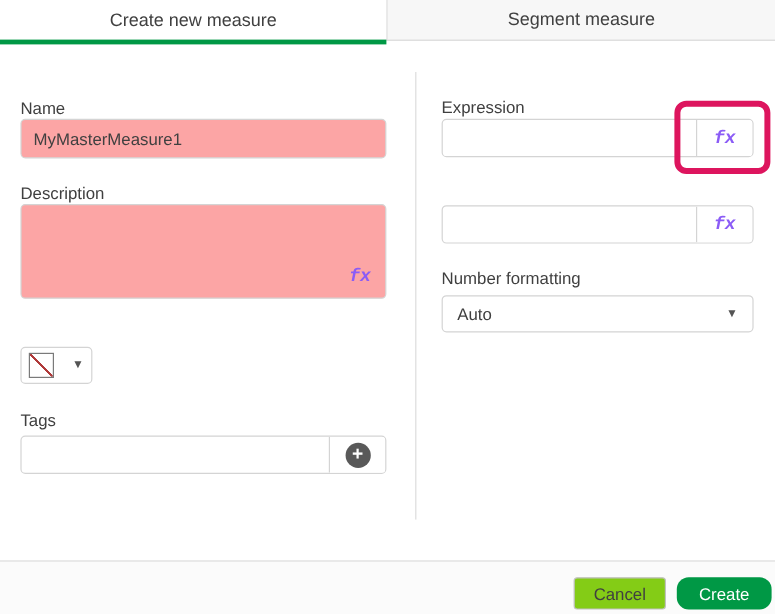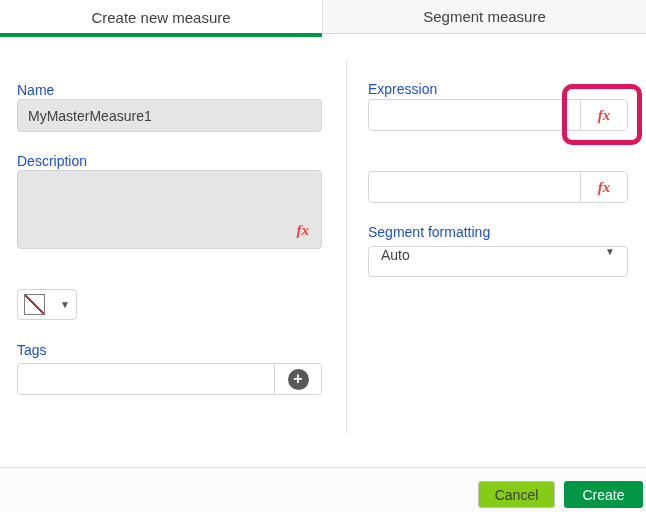--- a/index.html
+++ b/index.html
@@ -10,27 +10,27 @@
   
   .tabbar { position:absolute; top:0; left:0; width:646px; height:34px; display:flex; }
   .tab { display:flex; align-items:center; justify-content:center;
     font-size:15px; color:#404040; cursor:pointer; }
   .tab.active { width:322px; background:#fff; }
   .tab.inactive { width:324px; background:#f7f7f7;
     border-left:1px solid #e0e0e0; border-bottom:1px solid #d9d9d9; }
   .tab-underline { position:absolute; left:0; top:33px; width:322px; height:4px; }
 
   
-  .field-label { position:absolute; font-size:14px; color:#1d4ed8; }
+  .field-label { position:absolute; font-size:14px; color:#404040; }
   .text-input { position:absolute; border:1px solid #d4d4d4; border-radius:4px;
-    background:#e5e5e5; font-family:"Liberation Sans", sans-serif; font-size:14px;
+    background:#fca5a5; font-family:"Liberation Sans", sans-serif; font-size:14px;
     color:#404040; padding:0 10px; outline:none; }
   textarea.text-input { resize:none; padding:6px 10px; }
-  .fx-glyph { font-family:Liberation Serif, serif; font-style:italic; font-weight:bold;
-    font-size:15px; color:#ef4444; line-height:1; }
+  .fx-glyph { font-family:Liberation Mono, monospace; font-style:italic; font-weight:bold;
+    font-size:15px; color:#8b5cf6; line-height:1; }
   .combo-ctrl { position:absolute; border:1px solid #d4d4d4; border-radius:4px;
     background:#fff; display:flex; align-items:stretch; overflow:hidden; }
   .combo-ctrl input { flex:1; border:none; outline:none; font-size:14px; color:#404040;
     padding:0 10px; font-family:"Liberation Sans", sans-serif; background:transparent; min-width:0; }
   .side-btn { width:47px; border-left:1px solid #d4d4d4; background:#fff;
     display:flex; align-items:center; justify-content:center; cursor:pointer; }
   .caret { font-size:10px; color:#545454; line-height:1; }
 
   
   .desc-wrap { position:absolute; left:17px; top:170px; width:305px; height:79px; }
@@ -44,21 +44,21 @@
   .color-swatch { width:21px; height:21px; border:1px solid #7a7a7a; background:#fff;
     background-image:linear-gradient(to top right, transparent calc(50% - 1px),
       #b03a3a calc(50% - 1px), #b03a3a calc(50% + 1px), transparent calc(50% + 1px)); }
 
   
   .plus-circle { width:21px; height:21px; border-radius:50%; background:#595959;
     color:#fff; font-size:16px; font-weight:bold; display:flex; align-items:center;
     justify-content:center; line-height:1; padding-bottom:1px; }
 
   
-  .numfmt { padding:0 12px; display:flex; align-items:flex-start; justify-content:space-between;
+  .numfmt { padding:0 12px; display:flex; align-items:center; justify-content:space-between;
     font-size:14px; color:#404040; cursor:pointer; }
 
   
   .v-divider { position:absolute; left:346px; top:60px; width:1px; height:373px; background:#ddd; }
 
   
   .highlight { position:absolute; left:562px; top:84px; width:80px; height:61px;
     border-width:5px; border-style:solid; border-radius:10px; pointer-events:none; }
 
   
@@ -113,25 +113,25 @@
     </div>
   </div>
 
   <div class="combo-ctrl" style="left:368px; top:171px; width:260px; height:32px;">
     <input value="" style="">
     <div class="side-btn">
       <span class="fx-glyph">fx</span>
     </div>
   </div>
 
-  <div class="field-label" style="left:368px; top:224px;">Segment formatting</div>
+  <div class="field-label" style="left:368px; top:224px;">Number formatting</div>
   <div class="combo-ctrl numfmt" style="left:368px; top:246px; width:260px; height:31px;">
     <span>Auto</span>
     <span class="caret">▼</span>
   </div>
 
   <div class="highlight" style="border-color: rgb(221, 21, 94);"></div>
 
   <div class="footer"></div>
   <button class="btn btn-cancel">Cancel</button>
-  <button class="btn btn-create" style="background: rgb(0, 152, 69);">Create</button>
+  <button class="btn btn-create" style="background: rgb(0, 152, 69); border-radius: 10px;">Create</button>
 
 </div>
 
 </body></html>

